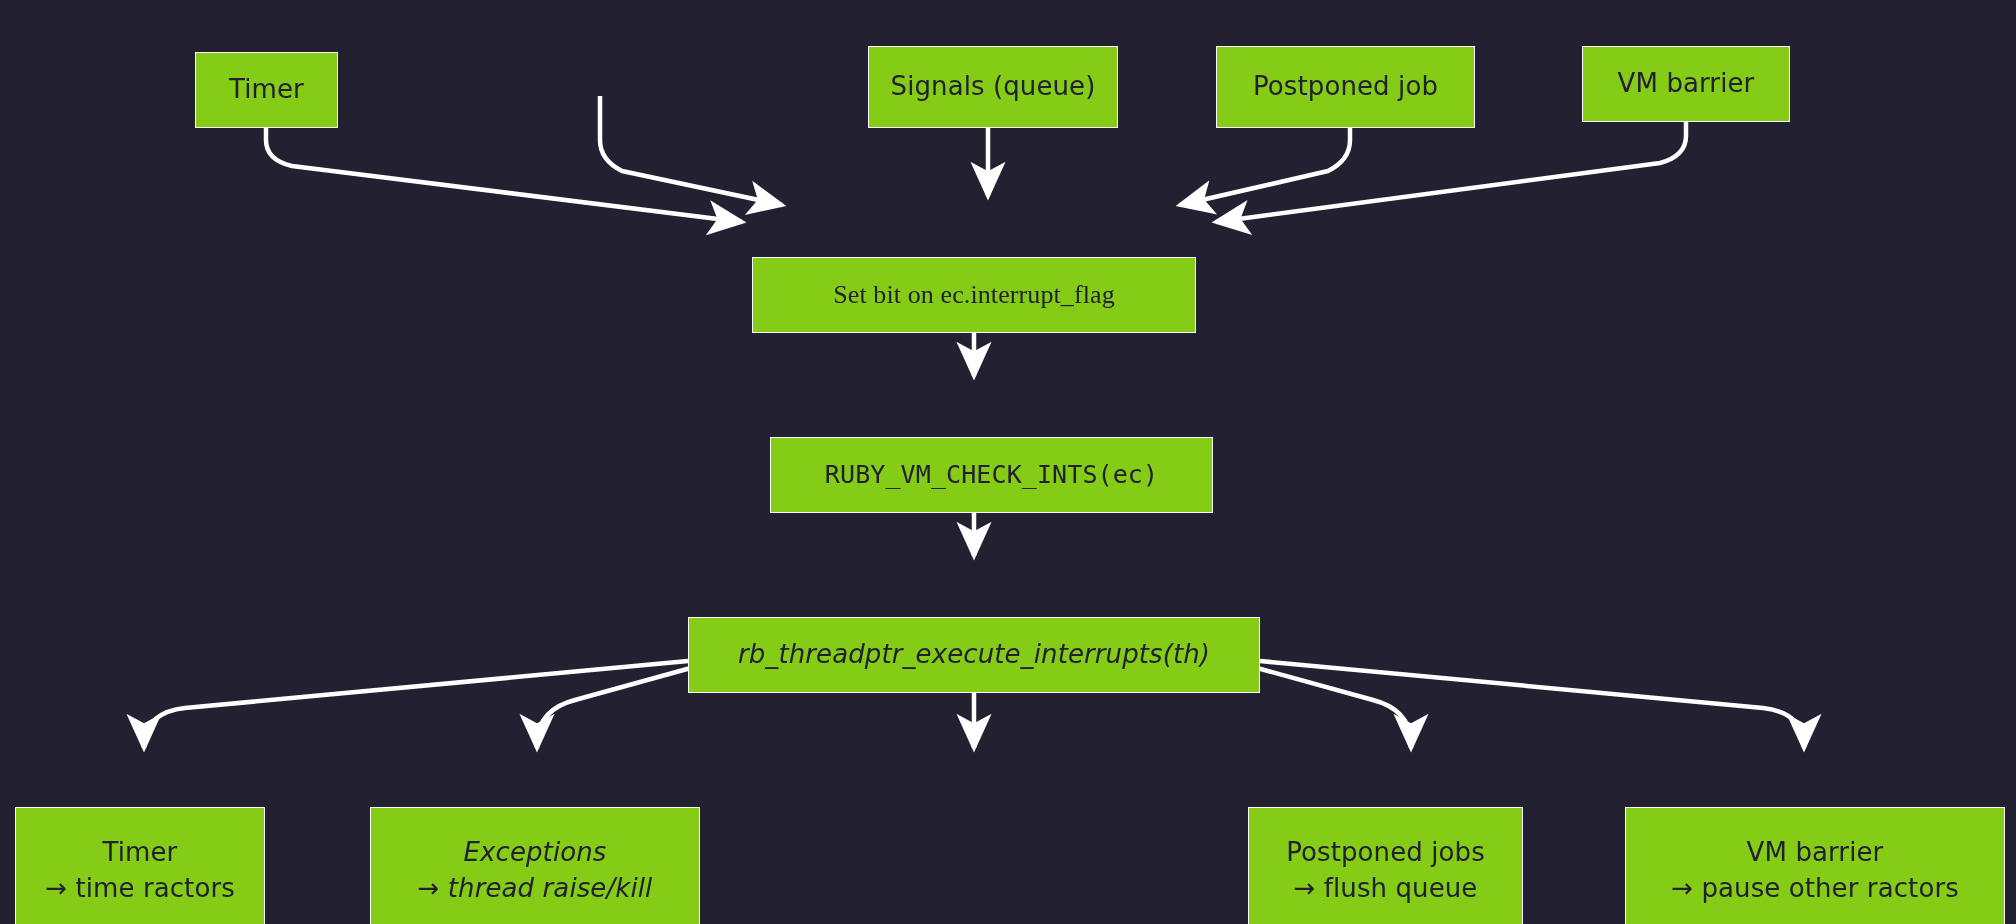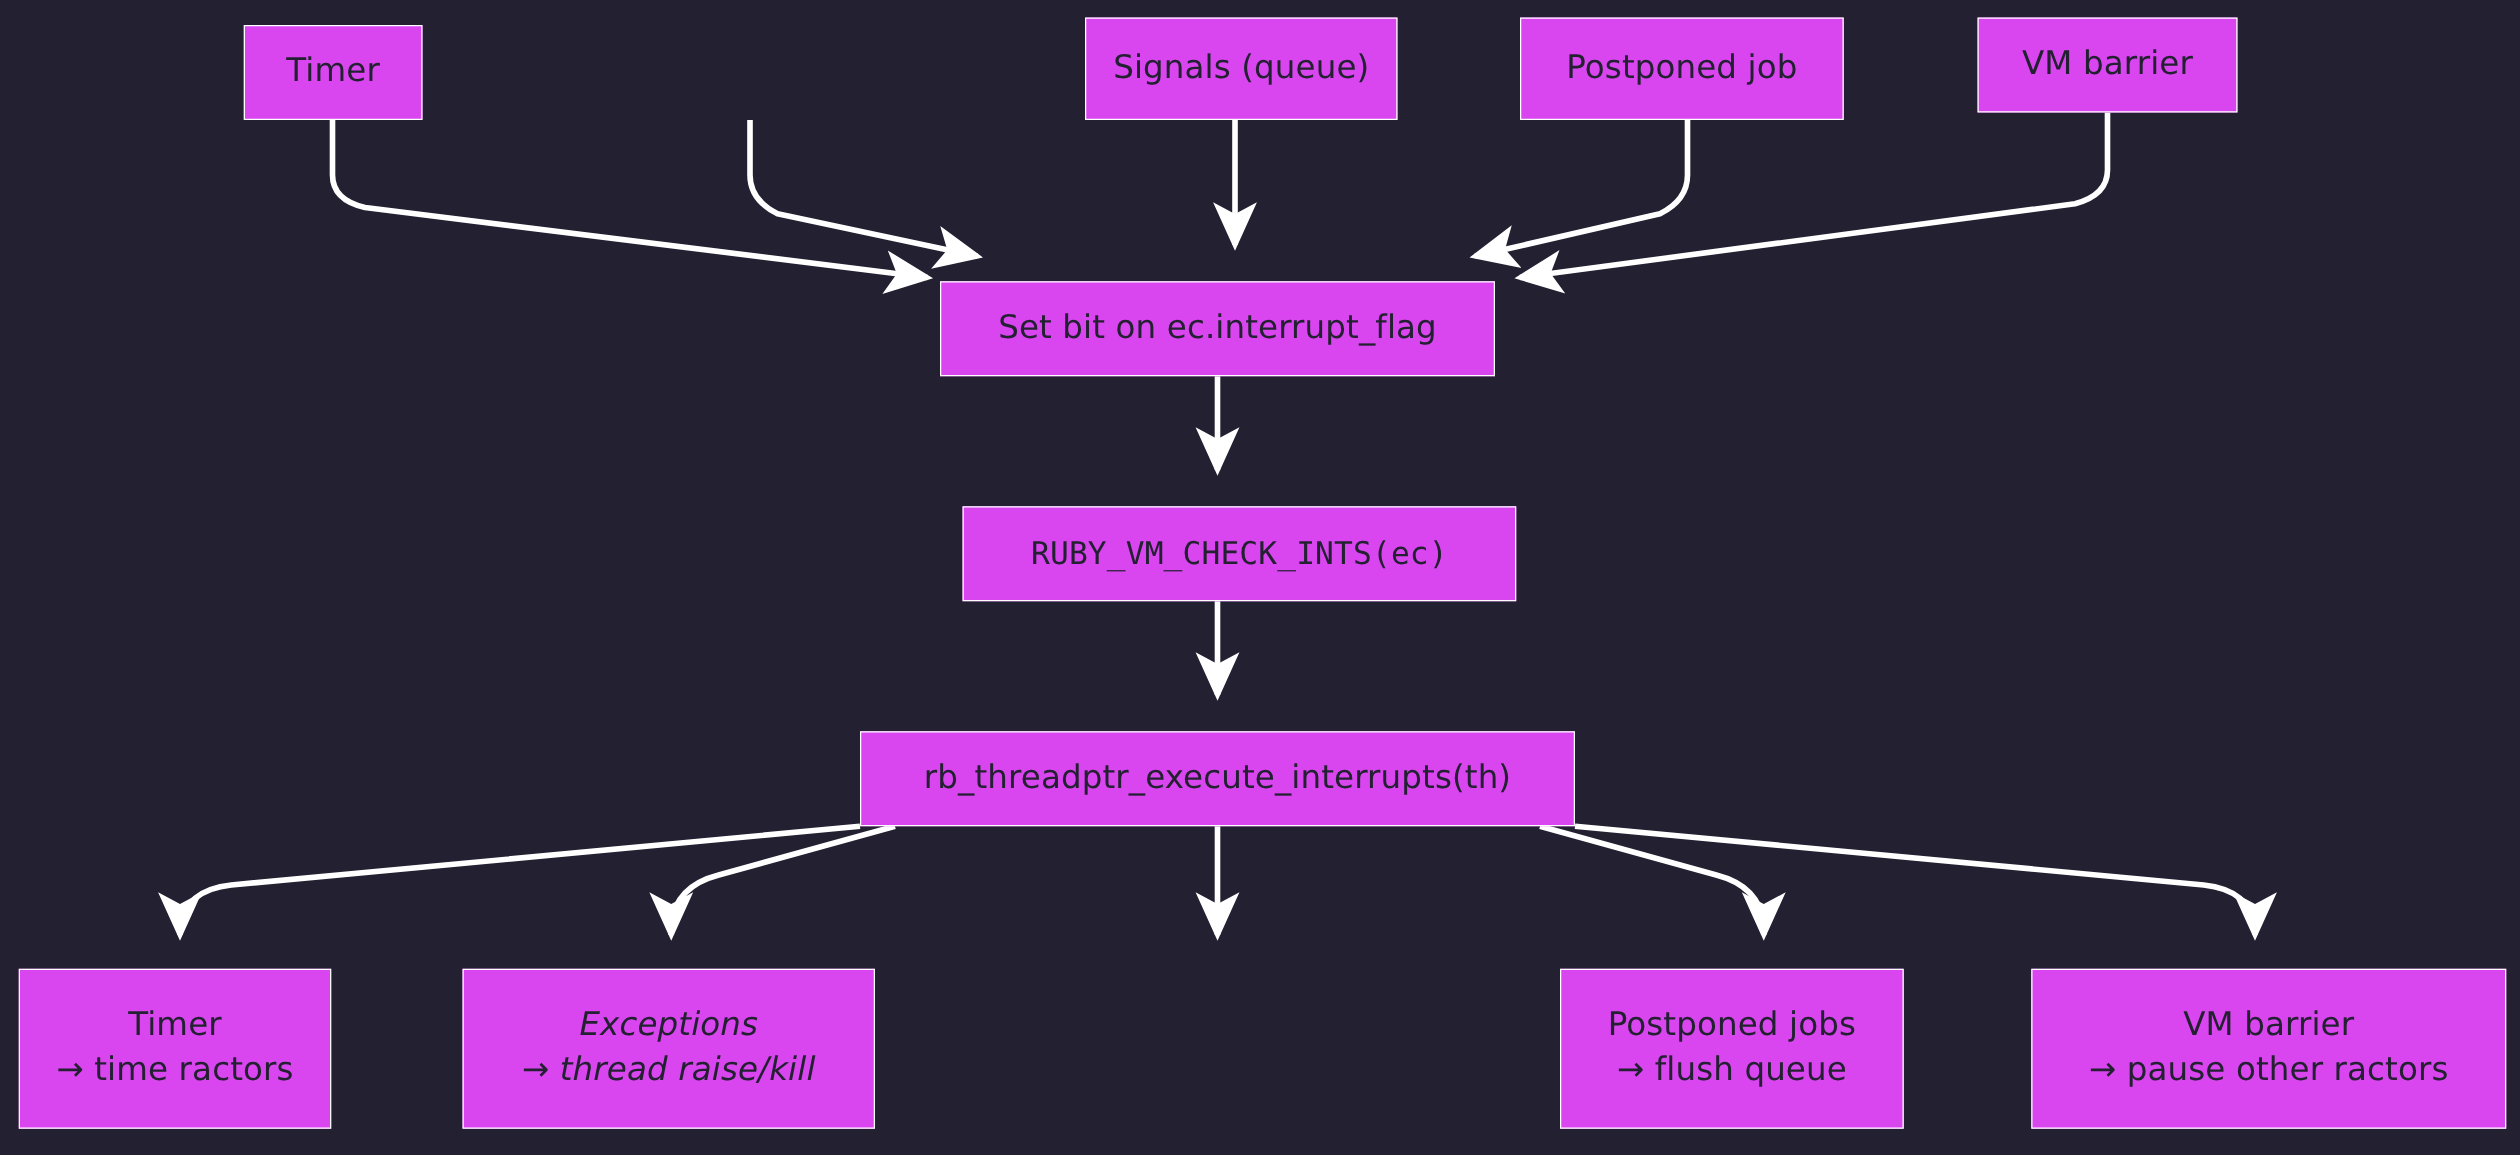--- a/index.html
+++ b/index.html
@@ -23,49 +23,50 @@
   svg.edges {
     position: absolute;
     left: 0;
     top: 0;
     width: 2016px;
     height: 924px;
     pointer-events: none;
   }
   .node {
     position: absolute;
-    background: #d946ef;
+    background: #84cc16;
     border: 1px solid #ffffff;
     color: #232031;
     display: flex;
     flex-direction: column;
     align-items: center;
     justify-content: center;
     text-align: center;
     box-sizing: border-box;
     font-size: 26px;
     line-height: 1.38;
     letter-spacing: 0.1px;
     z-index: 5;
+    margin-top: 32px;
   }
   .node .line1 { display: block; white-space: nowrap; }
   .node .line2 { display: block; white-space: nowrap; }
   .node.mono { font-family: "DejaVu Sans Mono", "Liberation Mono", monospace; font-size: 25px; }
 
   
   #n-timer        { left: 195px;  top: 20px;  width: 143px; height: 76px; }
   #n-threadraise  { left: 440px;  top: 14px;  width: 325px; height: 82px; }
   #n-signals      { left: 868px;  top: 14px;  width: 250px; height: 82px; }
   #n-postponed    { left: 1216px; top: 14px;  width: 259px; height: 82px; justify-content: center; }
   #n-vmbarrier    { left: 1582px; top: 14px;  width: 208px; height: 76px; }
 
   
-  #n-setbit       { left: 752px;  top: 225px; width: 444px; height: 76px; }
+  #n-setbit       { left: 752px;  top: 225px; width: 444px; height: 76px; font-family: Liberation Serif, serif; }
   #n-checkints    { left: 770px;  top: 405px; width: 443px; height: 76px; }
-  #n-execute      { left: 688px;  top: 585px; width: 572px; height: 76px; }
+  #n-execute      { left: 688px;  top: 585px; width: 572px; height: 76px; font-style: italic; }
 
   
   #b-timer        { left: 15px;   top: 775px; width: 250px; height: 128px; }
   #b-exceptions   { left: 370px;  top: 775px; width: 330px; height: 128px; font-style: italic; }
   #b-signals      { left: 803px;  top: 775px; width: 342px; height: 128px; }
   #b-postponed    { left: 1248px; top: 775px; width: 275px; height: 128px; justify-content: center; }
   #b-vmbarrier    { left: 1625px; top: 775px; width: 380px; height: 128px; }
 </style>
 </head>
 <body>

